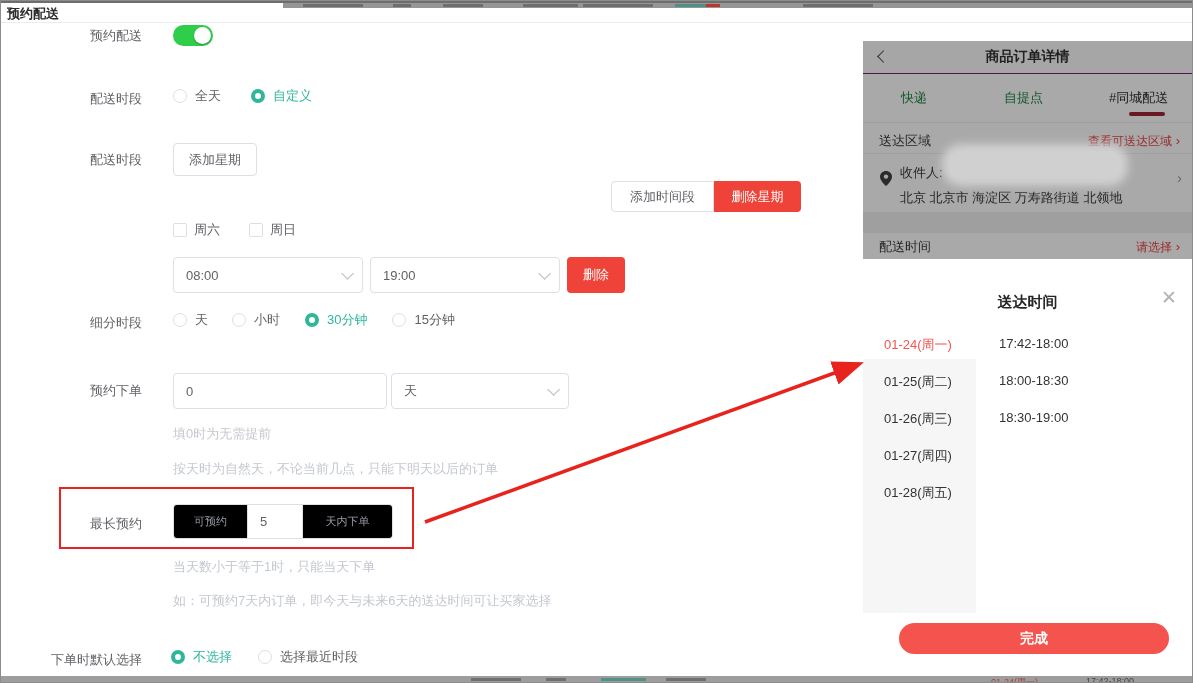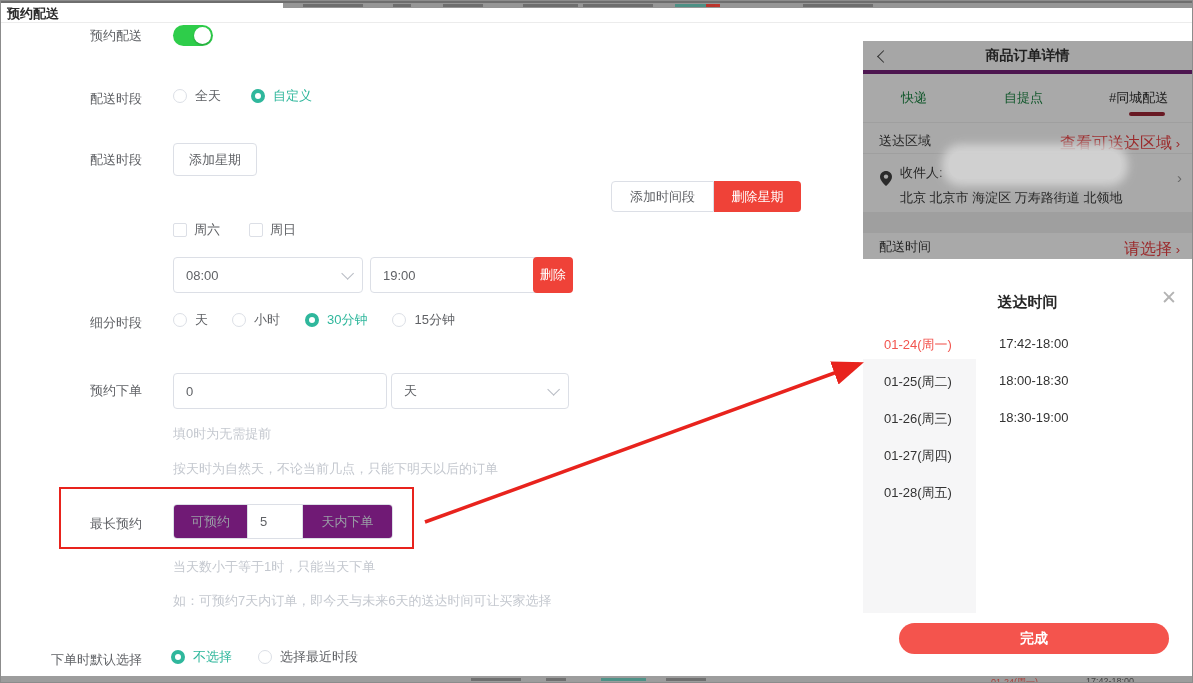--- a/index.html
+++ b/index.html
@@ -48,37 +48,37 @@
 
   
   .sel { position: absolute; height: 36px; background: #fff; border: 1px solid #dcdfe6; border-radius: 4px;
          display: flex; align-items: center; padding: 0 12px; font-size: 13px; color: #606266; cursor: pointer; }
   .sel .val { flex: 1; }
   .caret { width: 9px; height: 9px; border-right: 1.4px solid #b8bcc4; border-bottom: 1.4px solid #b8bcc4; transform: rotate(45deg) translateY(-3px); }
   .inp { position: absolute; height: 36px; background: #fff; border: 1px solid #dcdfe6; border-radius: 4px;
          display: flex; align-items: center; padding: 0 12px; font-size: 13px; color: #606266; }
 
   .igroup { position: absolute; display: flex; height: 35px; border: 1px solid #dcdfe6; border-radius: 4px; overflow: hidden; }
-  .igroup .addon { background: #701a75; color: #9a9ea6; font-size: 13px; display: flex; align-items: center; justify-content: center; }
+  .igroup .addon { background: #000000; color: #9a9ea6; font-size: 11px; display: flex; align-items: center; justify-content: center; }
   .igroup .ival { background: #fff; font-size: 13px; color: #606266; display: flex; align-items: center; padding-left: 12px;
                   border-left: 1px solid #dcdfe6; border-right: 1px solid #dcdfe6; }
 
   .red-box { position: absolute; left: 58px; top: 486px; width: 355px; height: 62px; border: 2px solid var(--annotation-red); z-index: 8; }
   .arrow-svg { position: absolute; left: 0; top: 0; width: 1193px; height: 683px; z-index: 9; pointer-events: none; }
 
   
   .phone { position: absolute; left: 862px; top: 40px; width: 329px; height: 635px; background: #fff; }
-  .ph-header { position: absolute; top: 0; left: 0; right: 0; height: 33px; background: #fbfbfb; border-bottom: 4px solid #701a75;
+  .ph-header { position: absolute; top: 0; left: 0; right: 0; height: 33px; background: #fbfbfb; border-bottom: 1px solid #701a75;
                display: flex; align-items: center; justify-content: center; font-size: 14px; font-weight: bold; color: #2b2b2b; font-family: Liberation Mono, monospace; }
   .chev-left { position: absolute; left: 16px; top: 11px; width: 9px; height: 9px; border-left: 1.6px solid #444; border-bottom: 1.6px solid #444; transform: rotate(45deg); cursor: pointer; }
   .ph-tab { position: absolute; font-size: 13px; color: #15803d; cursor: pointer; }
   .tab-underline { position: absolute; left: 266px; top: 71px; width: 36px; height: 4px; border-radius: 2px; background: var(--tab-underline); }
   .ph-row-divider { position: absolute; left: 0; right: 0; height: 1px; background: #f0f0f0; }
   .ph-text { position: absolute; font-size: 13px; color: #333; white-space: nowrap; }
-  .ph-link { position: absolute; font-size: 16px; color: var(--link-red); white-space: nowrap; cursor: pointer; }
+  .ph-link { position: absolute; font-size: 12px; color: var(--link-red); white-space: nowrap; cursor: pointer; }
   .ph-link::after { content: " ›"; font-size: 13px; }
   .chev-right { position: absolute; font-size: 15px; color: #9a9a9a; }
   .chev-right::after { content: "›"; }
   .gap-strip { position: absolute; left: 0; right: 0; top: 171px; height: 21px; background: #efefef; }
   .blur-patch { position: absolute; left: 86px; top: 110px; width: 172px; height: 28px; background: #d4d4d4;
                 border-radius: 12px; box-shadow: 0 0 9px 7px #d4d4d4; opacity: .92; z-index: 7; }
   .dim-overlay { position: absolute; left: 0; top: 0; right: 0; height: 218px; background: rgba(18,18,18,.36); z-index: 5; }
 
   .popup { position: absolute; left: 0; right: 0; top: 218px; bottom: 0; background: #fff; border-radius: 16px 16px 0 0; z-index: 6; margin-top: 20px; }
   .popup-title { position: absolute; top: 14px; left: 0; right: 0; text-align: center; font-size: 15px; font-weight: bold; color: #262626; }
@@ -151,21 +151,21 @@
   </div>
 
   <div class="sel" style="left:172px;top:256px;width:190px">
     <span class="val">08:00</span>
     <span class="caret"></span>
   </div>
   <div class="sel" style="left:369px;top:256px;width:190px">
     <span class="val">19:00</span>
     <span class="caret"></span>
   </div>
-  <div class="btn btn-red" style="position:absolute;left:532px;top:256px;width:40px;height:36px">删除</div>
+  <div class="btn btn-red" style="position:absolute;left:566px;top:256px;width:58px;height:36px">删除</div>
 
   <div class="flabel" style="top:313px">细分时段</div>
   <div class="radio-row" style="left:172px;top:310px">
     <div class="radio-item" style="margin-right:24px">
       <span class="radio"></span>
       <span class="rlabel">天</span>
     </div>
     <div class="radio-item" style="margin-right:25px">
       <span class="radio"></span>
       <span class="rlabel">小时</span>

